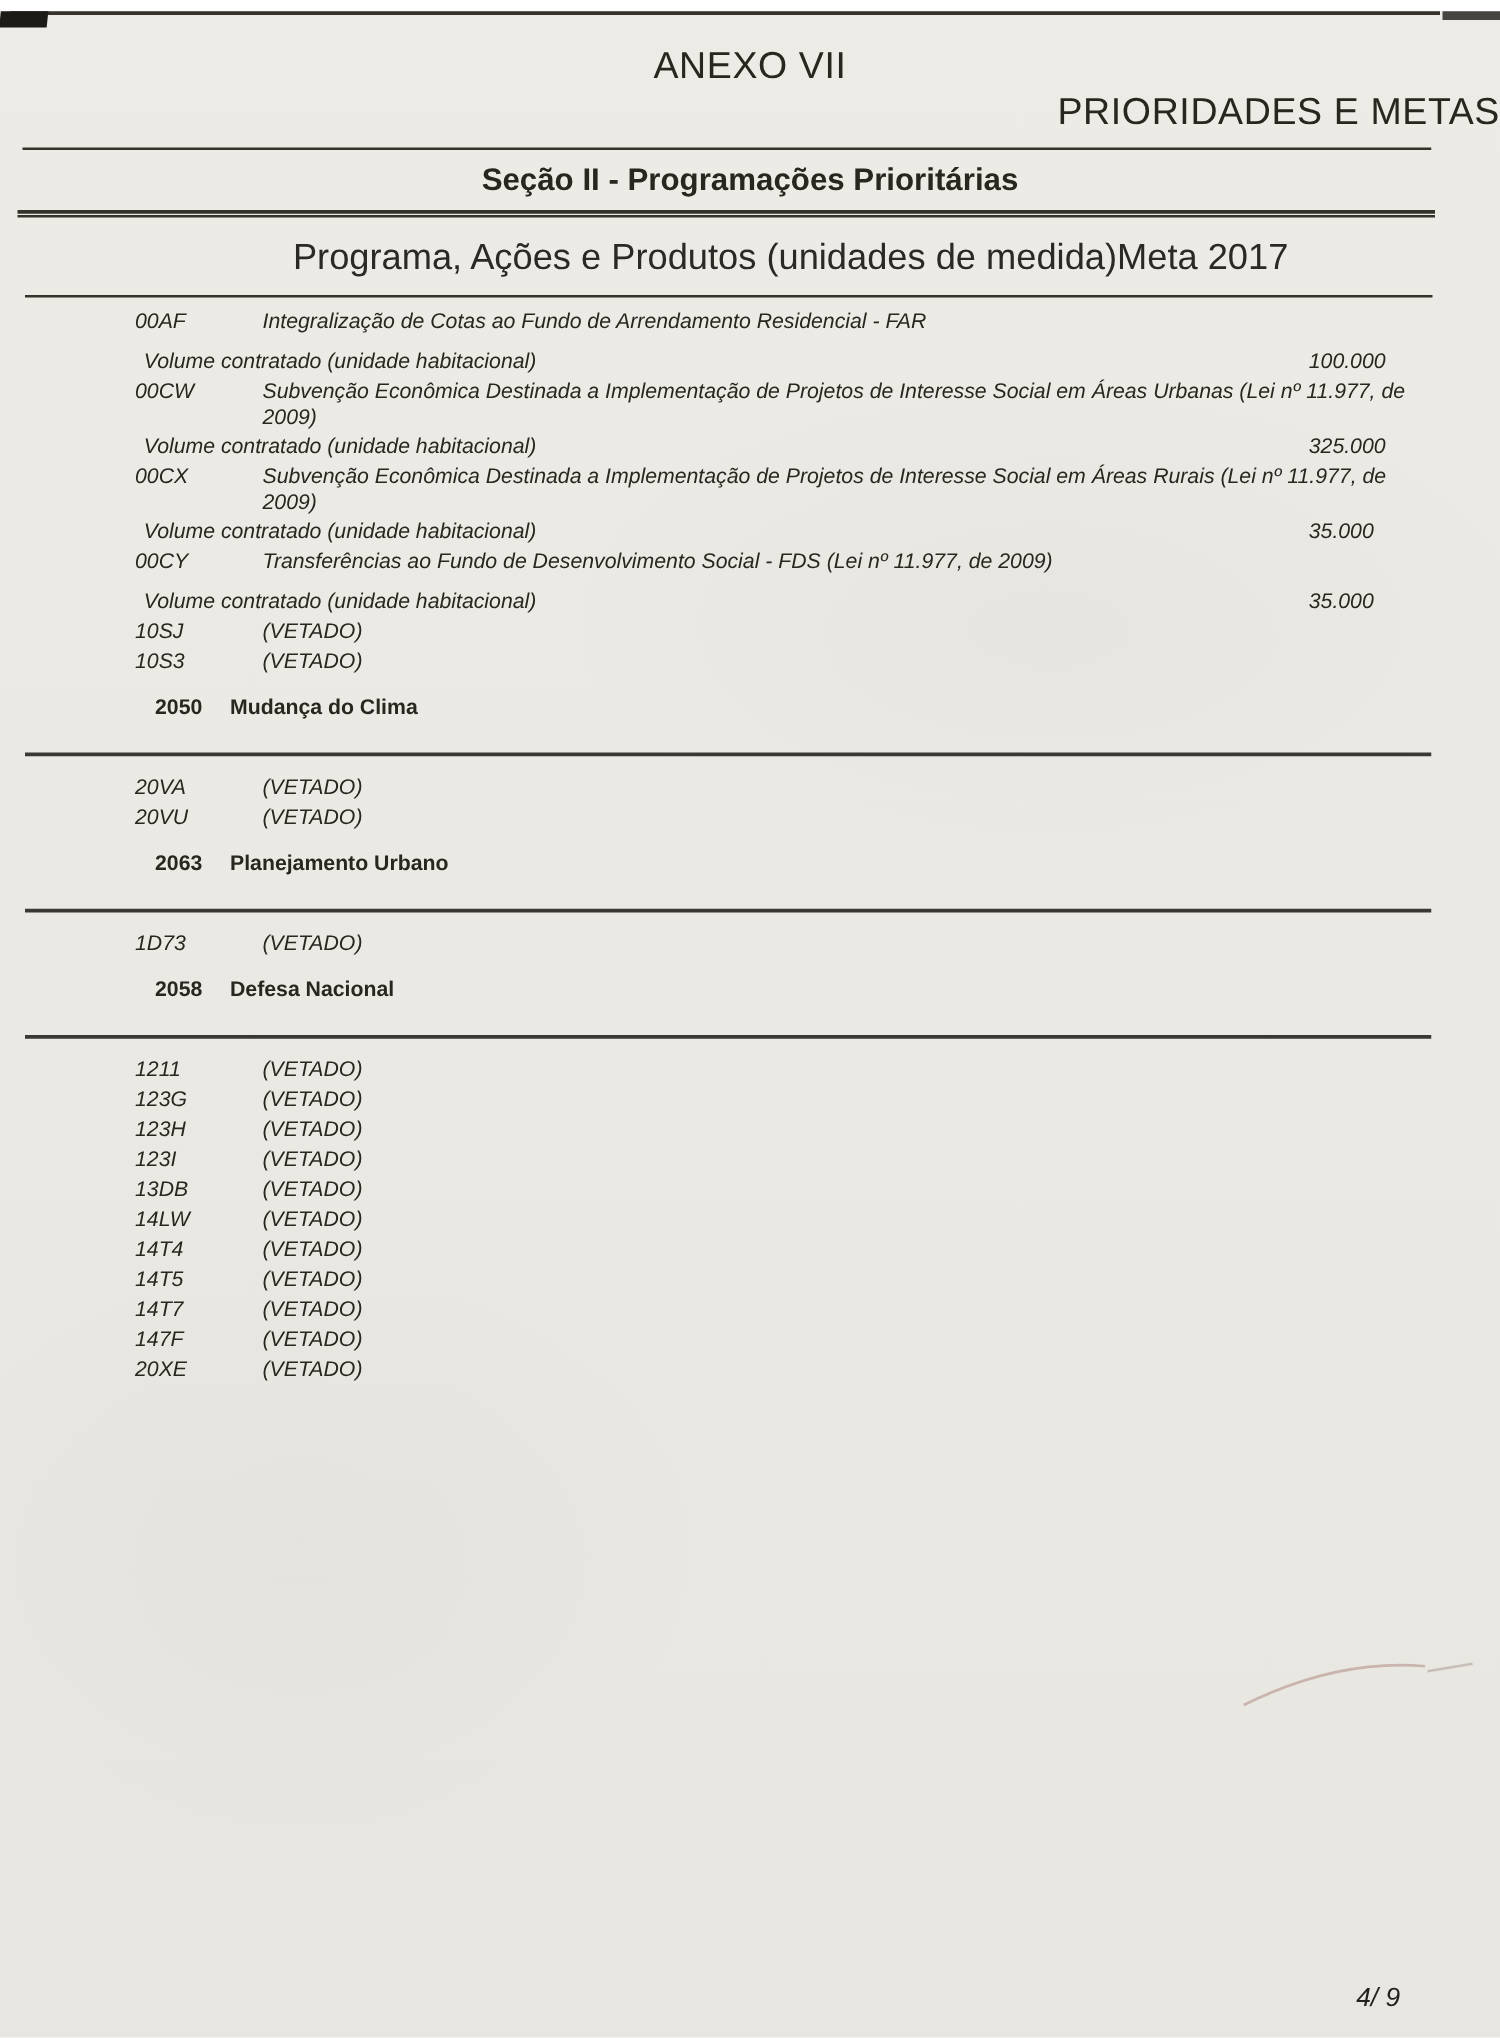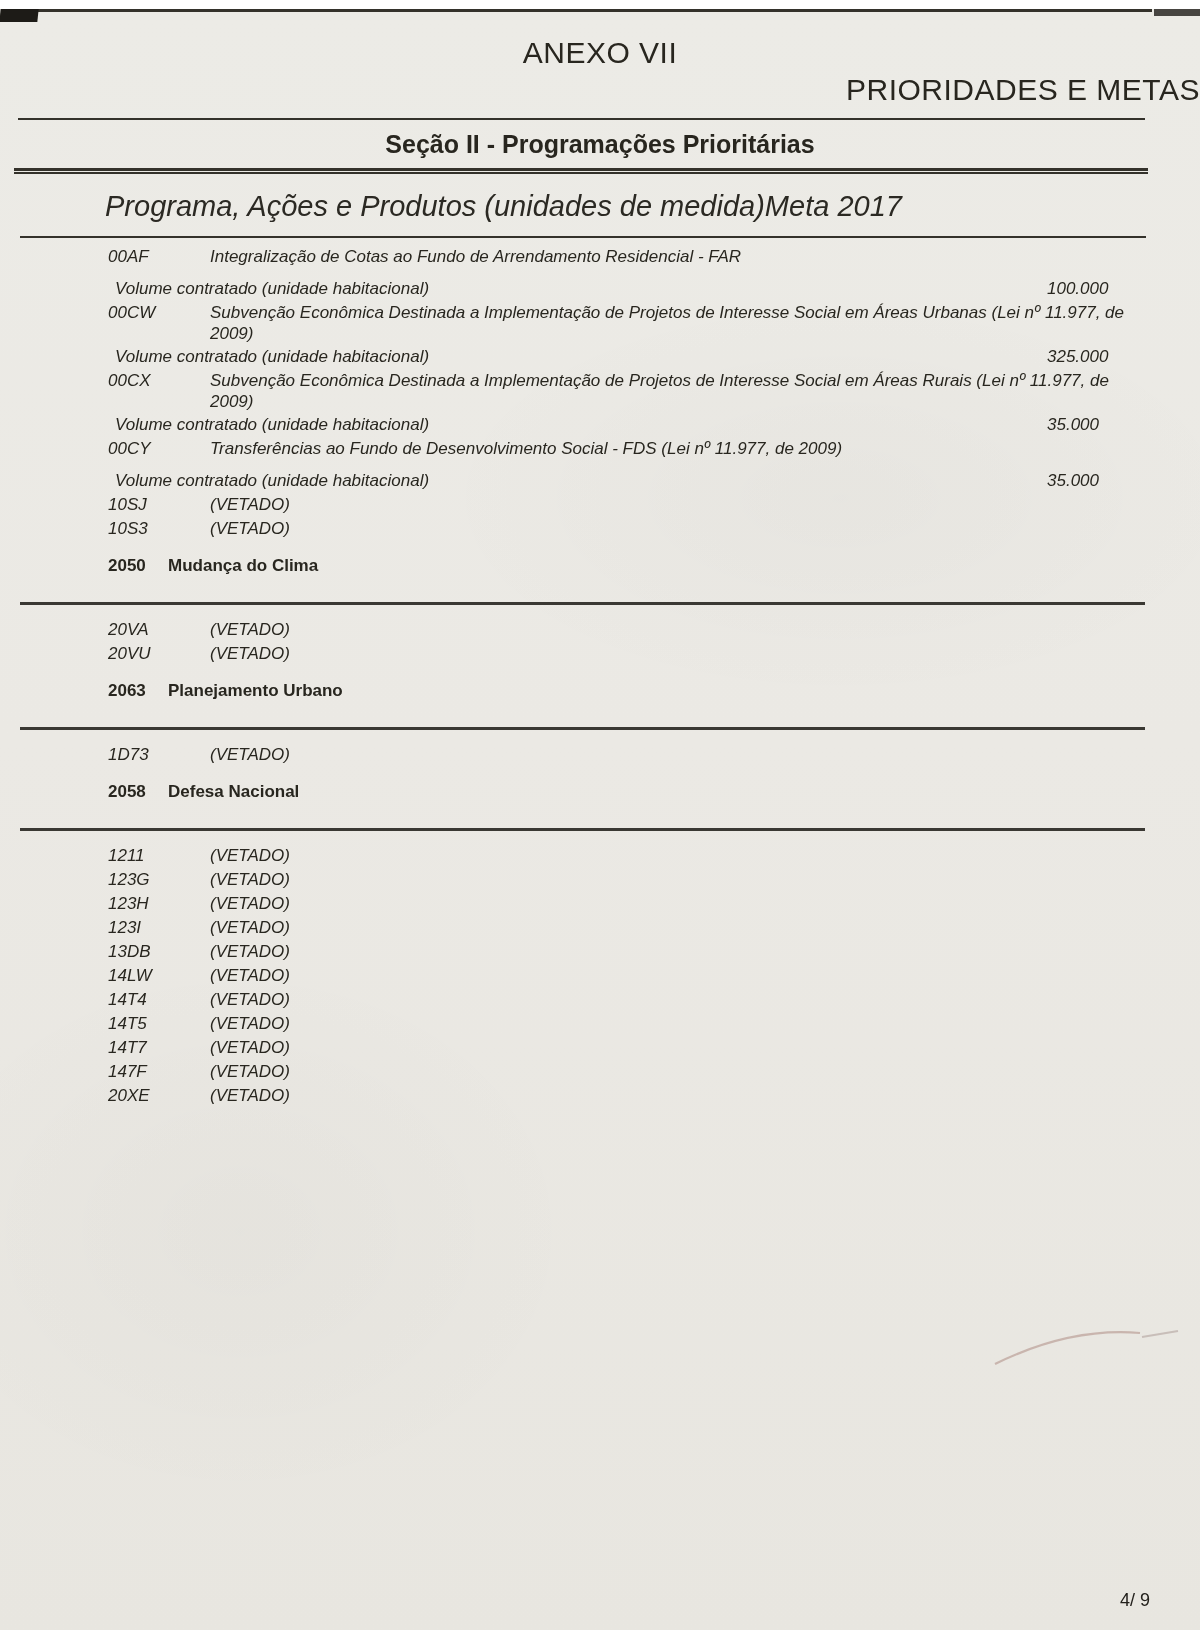--- a/index.html
+++ b/index.html
@@ -29,38 +29,38 @@
   .rule-top{margin:9px 48px 0 8px;border-top:3px solid var(--rule);}
   .rule-1{margin:11px 55px 0 18px;border-top:2px solid var(--rule);}
   .rule-double{margin:9px 52px 0 14px;height:6px;border-top:3px solid var(--rule);border-bottom:2px solid var(--rule);}
   .rule-2{margin:13px 54px 0 20px;border-top:2px solid var(--rule);}
   
   .title1{margin-top:24px;text-align:center;font-size:30px;font-weight:400;letter-spacing:.5px;}
   .title2{margin-top:3px;text-align:right;font-size:30px;font-weight:400;letter-spacing:.5px;}
   .section{margin-top:10px;text-align:center;font-size:25px;font-weight:700;}
   .table-header{
     margin:16px 40px 0 105px;
-    display:flex;justify-content:flex-start;align-items:baseline;
-    font-size:29px;font-weight:400;color:#2b2923;font-style:italic;
+    display:flex;justify-content:center;align-items:baseline;
+    font-size:29px;font-weight:400;color:#2b2923;
   }
   
   #rows{margin-top:8px;font-size:17px;line-height:21px;}
   .row{display:flex;align-items:flex-start;padding:0 63px 0 108px;}
   .row .code{width:102px;flex:none;font-style:italic;}
   .row .desc{flex:1;max-width:920px;font-style:italic;}
   .row.action{margin-top:3px;}
   .row.product{margin-top:11px;padding-left:13px;}
   .row.product.tight{margin-top:2px;}
   .row.product .spacer{width:102px;flex:none;}
   .row.product .value{flex:none;margin-left:12px;font-style:italic;text-align:right;}
   .row.program{margin-top:16px;font-weight:700;}
-  .row.program .pcode{width:60px;flex:none;}
+  .row.program .pcode{width:60px;flex:none;margin-left:16px;}
   .program-rule{margin:26px 55px 14px 20px;border-top:3px solid #3a3833;}
   
-  .footer{position:absolute;right:50px;bottom:28px;font-size:18px;color:#23211c;}
+  .footer{position:absolute;right:80px;bottom:28px;font-size:21px;color:#23211c;font-style:italic;}
 </style>
 </head>
 <body>
 
 <div class="page">
 
   <div class="artifact-tl"></div>
   <div class="artifact-tr"></div>
 
   <div class="rule-top"></div>

